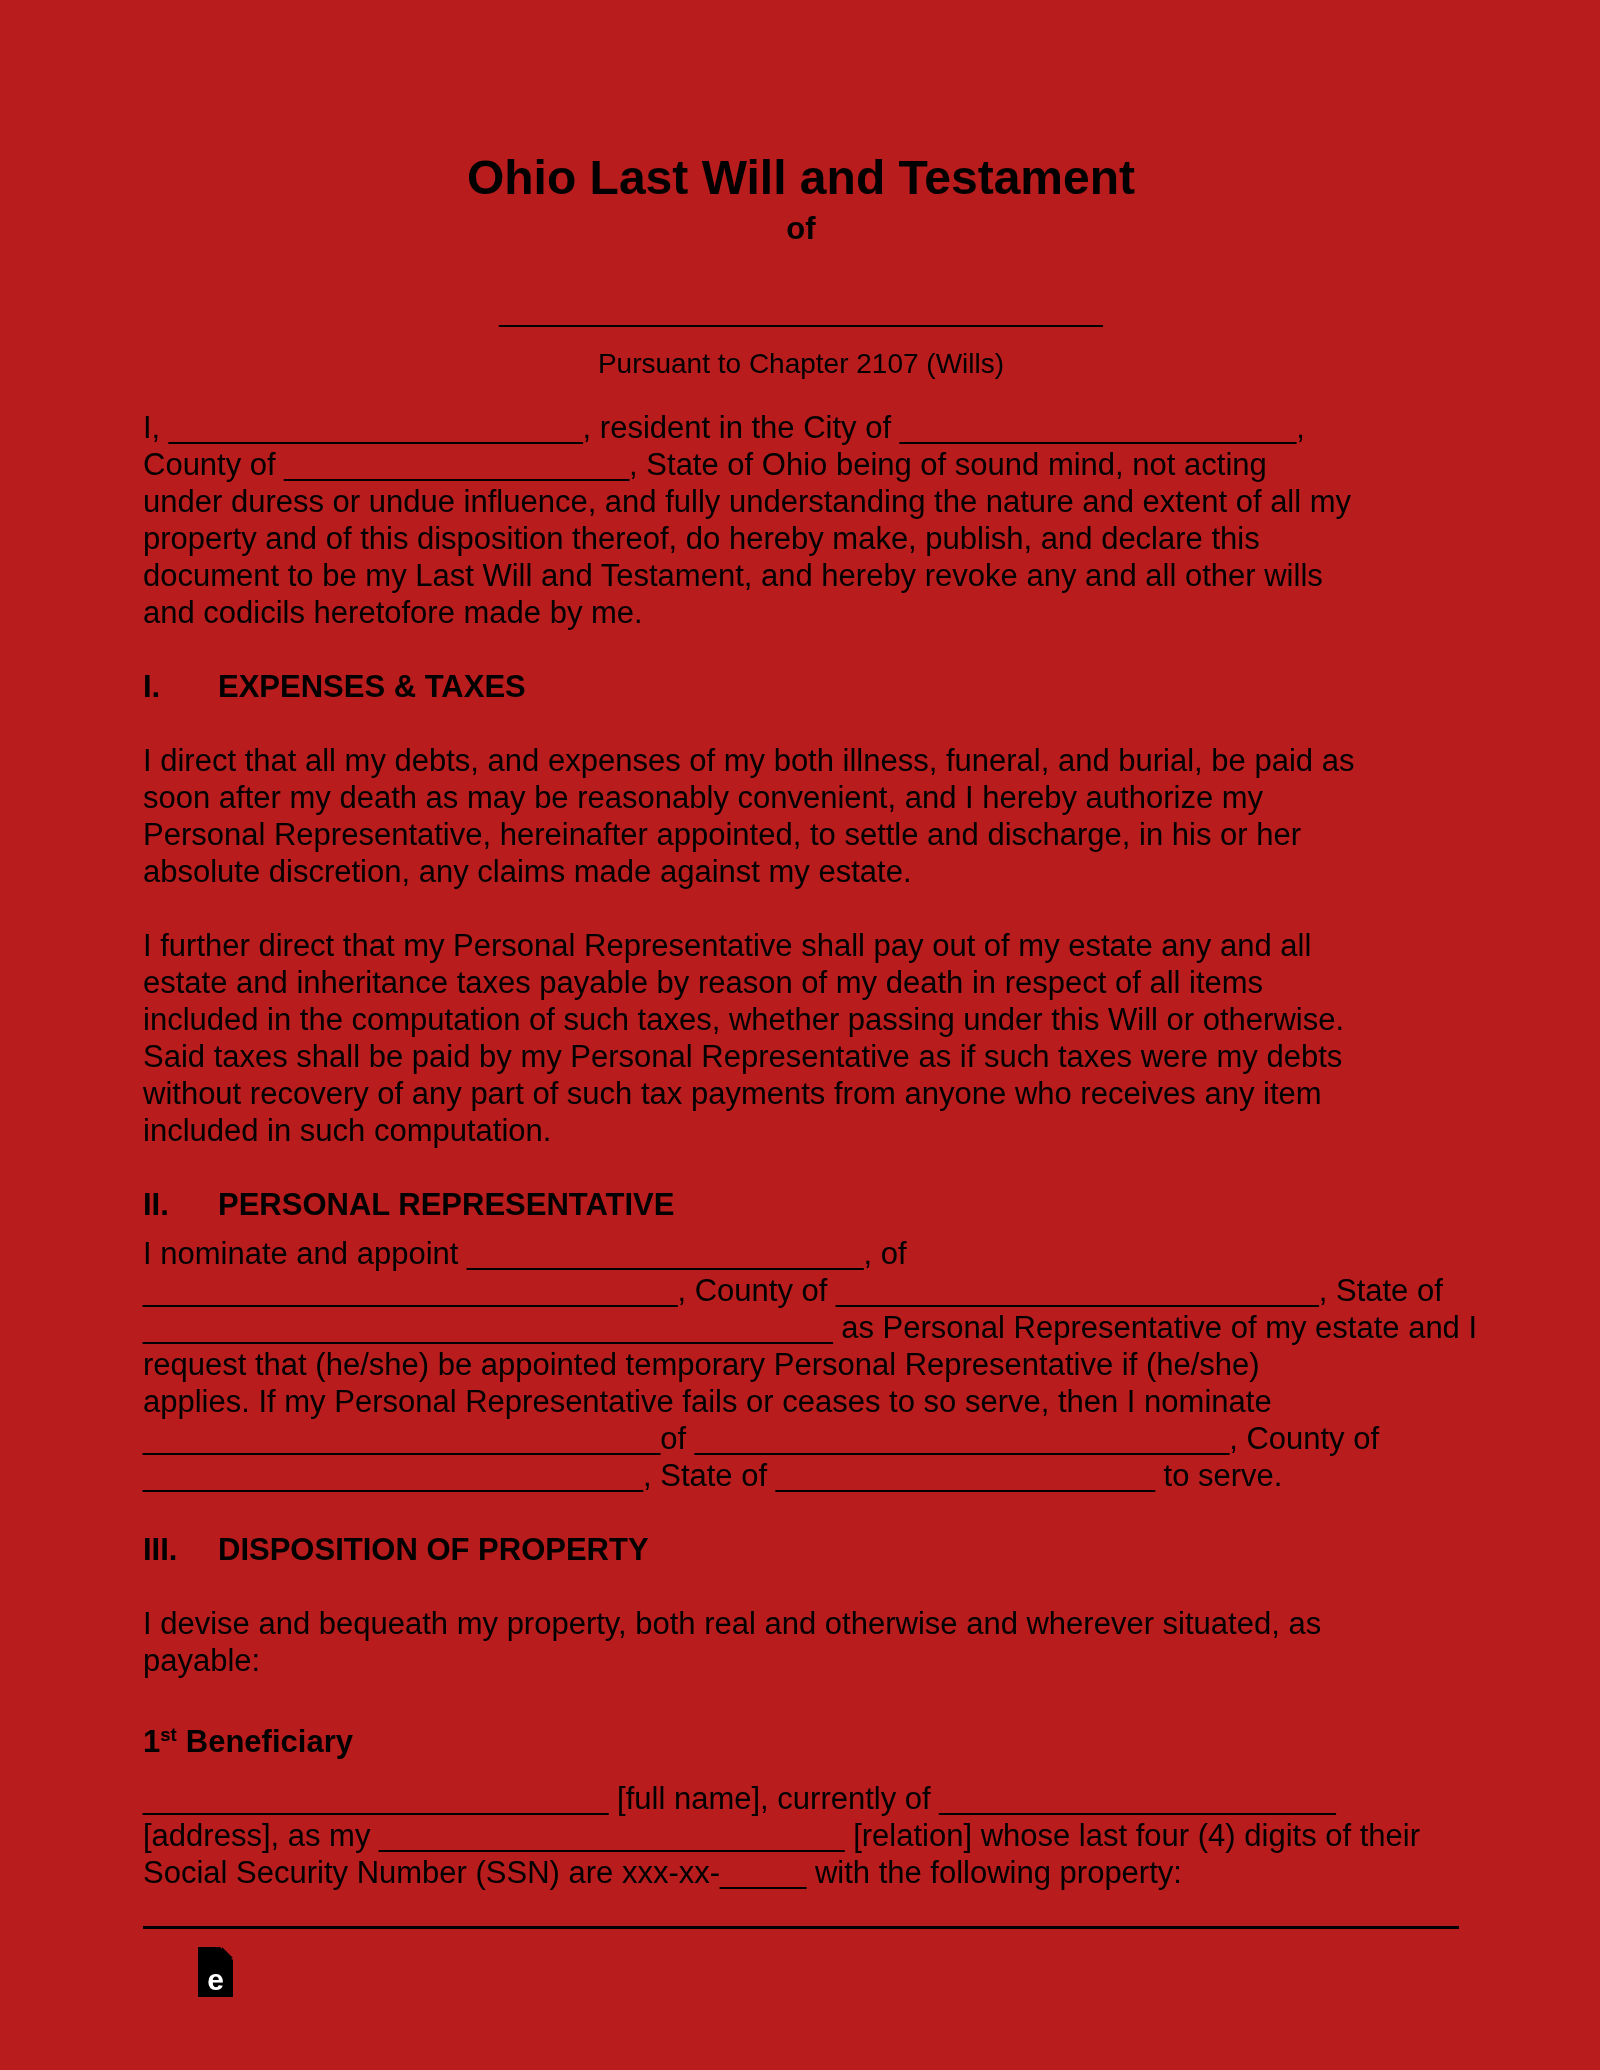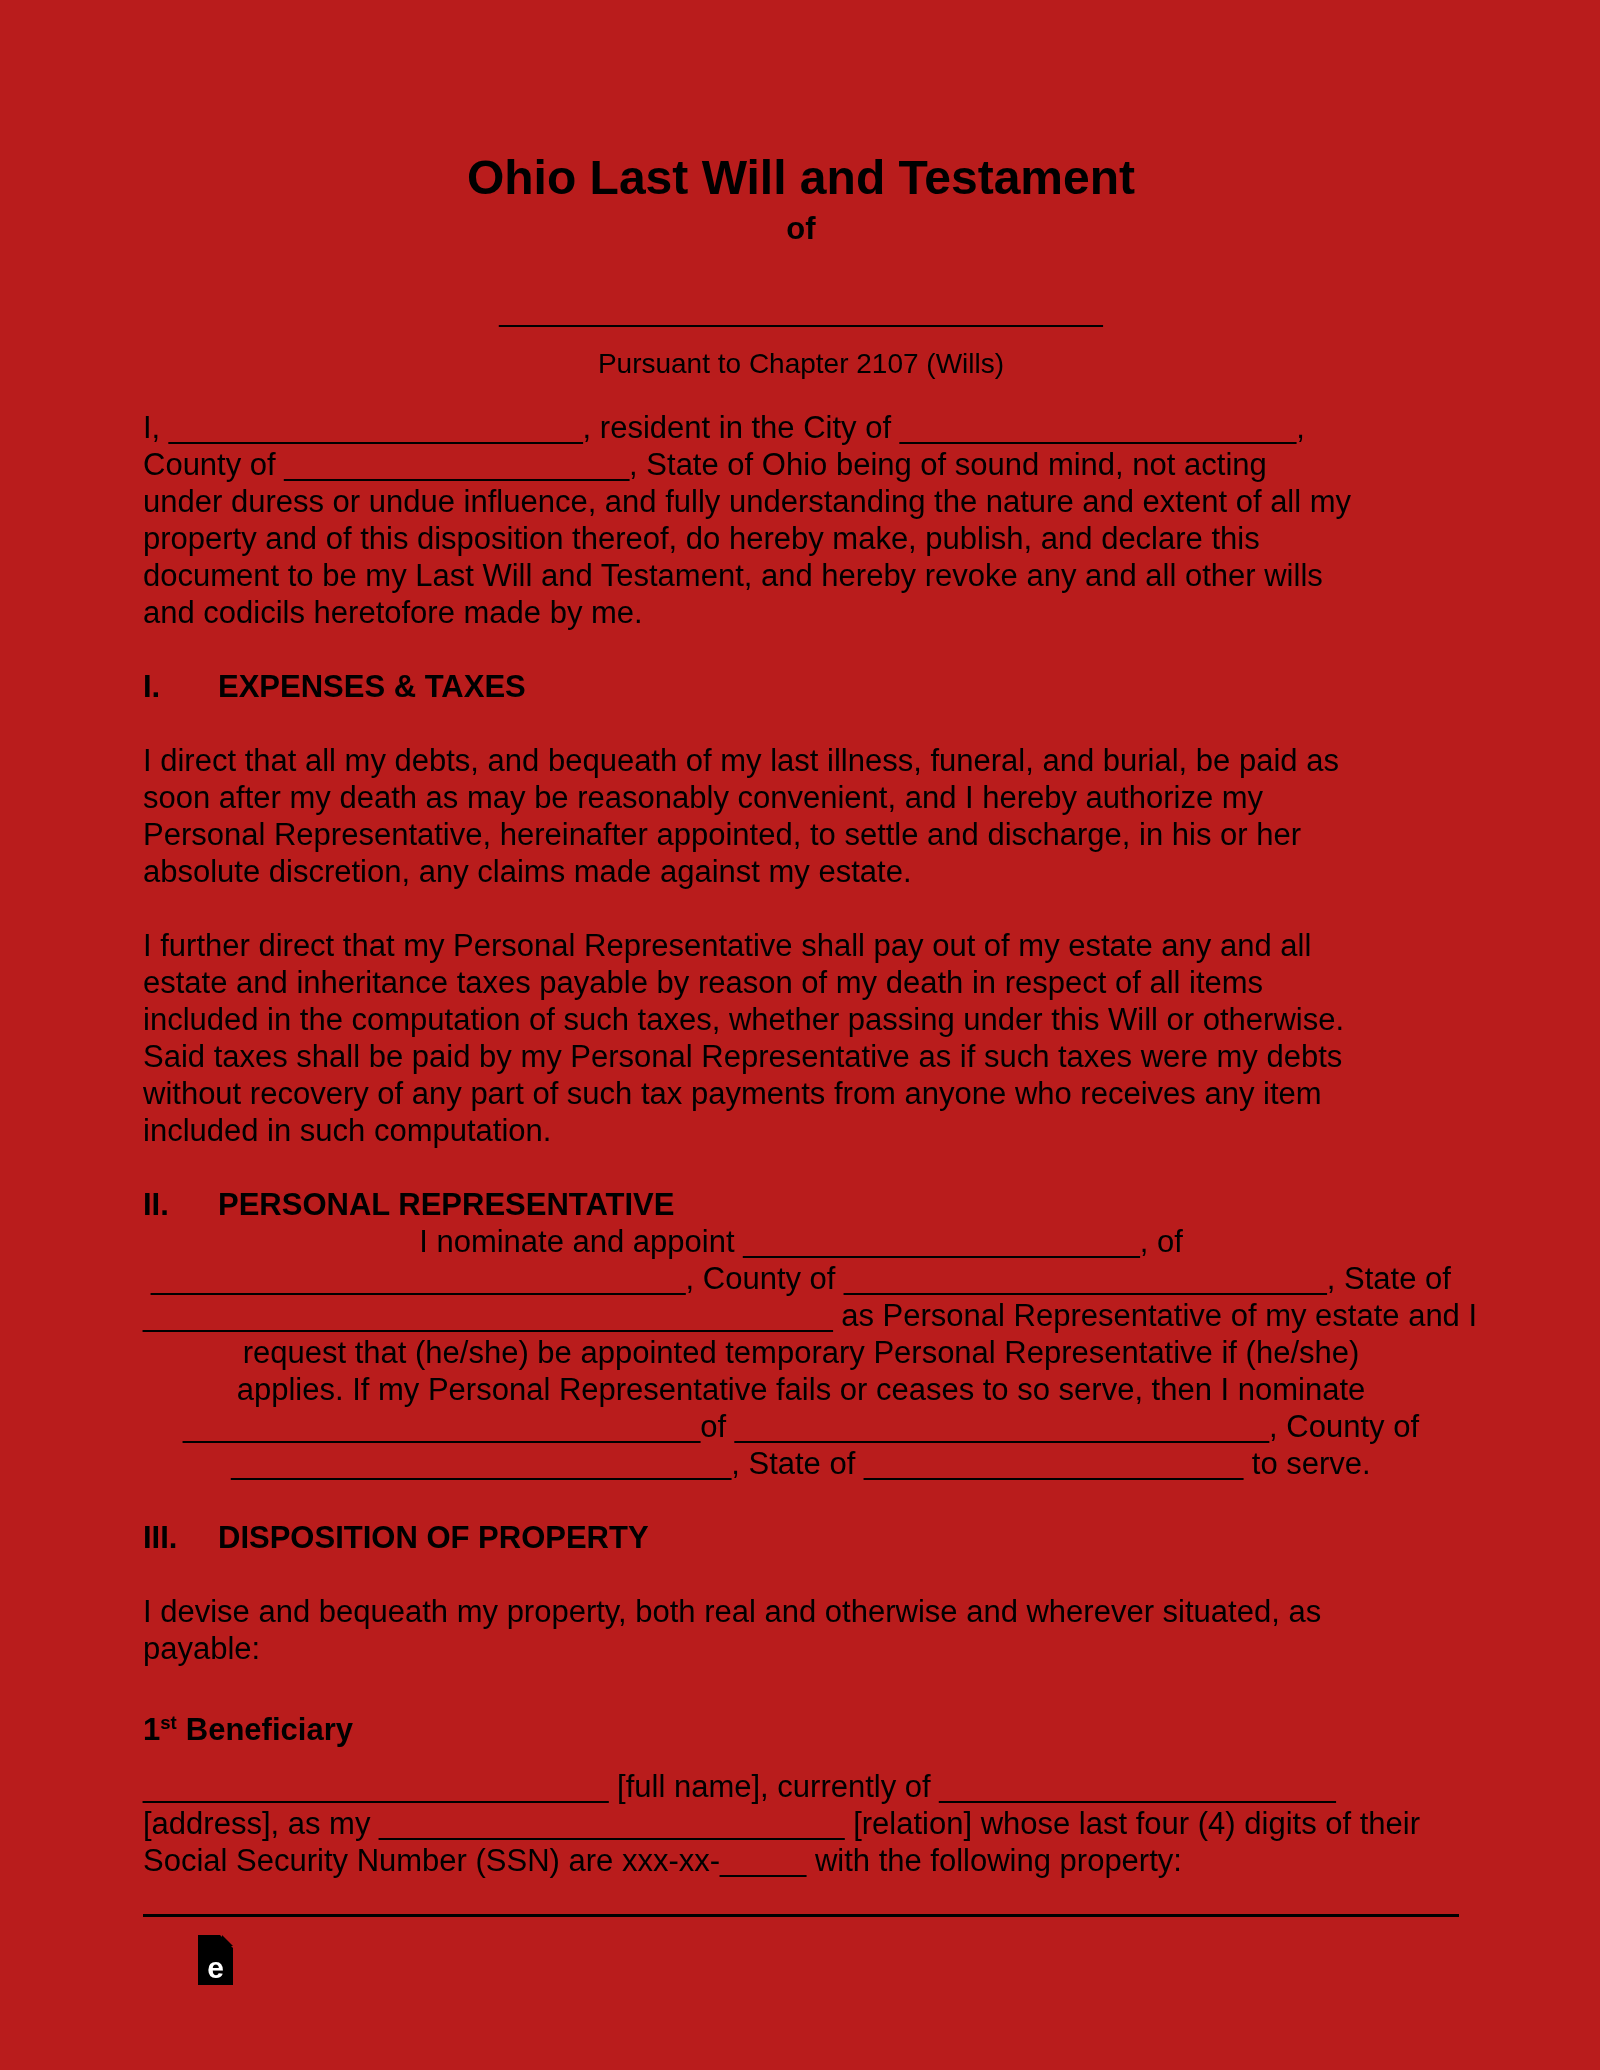--- a/index.html
+++ b/index.html
@@ -21,21 +21,21 @@
     line-height: 56px;
     font-weight: bold;
     text-align: center;
     white-space: nowrap;
   }
   .of-line { text-align: center; font-weight: bold; margin-top: 4px; }
   .name-blank { text-align: center; margin-top: 45px; white-space: pre; }
   .pursuant { text-align: center; font-size: 28px; line-height: 30px; margin-top: 20px; }
   .para { margin-top: 30px; }
   .para.std { margin-top: 37px; }
-  .para.flush { margin-top: 0; text-align: center; }
+  .para.flush { margin-top: 12px; }
   .para.bene { margin-top: 20px; }
   .line { white-space: pre; }
   .heading { margin-top: 37px; font-weight: bold; white-space: pre; }
   .heading.first { margin-top: 37px; }
   .hnum { display: inline-block; width: 75px; }
   .subheading { margin-top: 37px; font-weight: bold; }
   .subheading sup { font-size: 60%; }
   .bene-label { margin-left: 9px; }
   .rule {
     margin-top: 35px;
@@ -77,21 +77,21 @@
         <div class="line">I, ________________________, resident in the City of _______________________,</div>
         <div class="line">County of ____________________, State of Ohio being of sound mind, not acting</div>
         <div class="line">under duress or undue influence, and fully understanding the nature and extent of all my</div>
         <div class="line">property and of this disposition thereof, do hereby make, publish, and declare this</div>
         <div class="line">document to be my Last Will and Testament, and hereby revoke any and all other wills</div>
         <div class="line">and codicils heretofore made by me.</div>
       </div>
 
     <div class="heading first"><span class="hnum">I.</span><span class="htext">EXPENSES &amp; TAXES</span></div>
     <div class="para std">
-        <div class="line">I direct that all my debts, and bequeath of my last illness, funeral, and burial, be paid as</div>
+        <div class="line">I direct that all my debts, and expenses of my both illness, funeral, and burial, be paid as</div>
         <div class="line">soon after my death as may be reasonably convenient, and I hereby authorize my</div>
         <div class="line">Personal Representative, hereinafter appointed, to settle and discharge, in his or her</div>
         <div class="line">absolute discretion, any claims made against my estate.</div>
       </div>
     <div class="para std">
         <div class="line">I further direct that my Personal Representative shall pay out of my estate any and all</div>
         <div class="line">estate and inheritance taxes payable by reason of my death in respect of all items</div>
         <div class="line">included in the computation of such taxes, whether passing under this Will or otherwise.</div>
         <div class="line">Said taxes shall be paid by my Personal Representative as if such taxes were my debts</div>
         <div class="line">without recovery of any part of such tax payments from anyone who receives any item</div>

